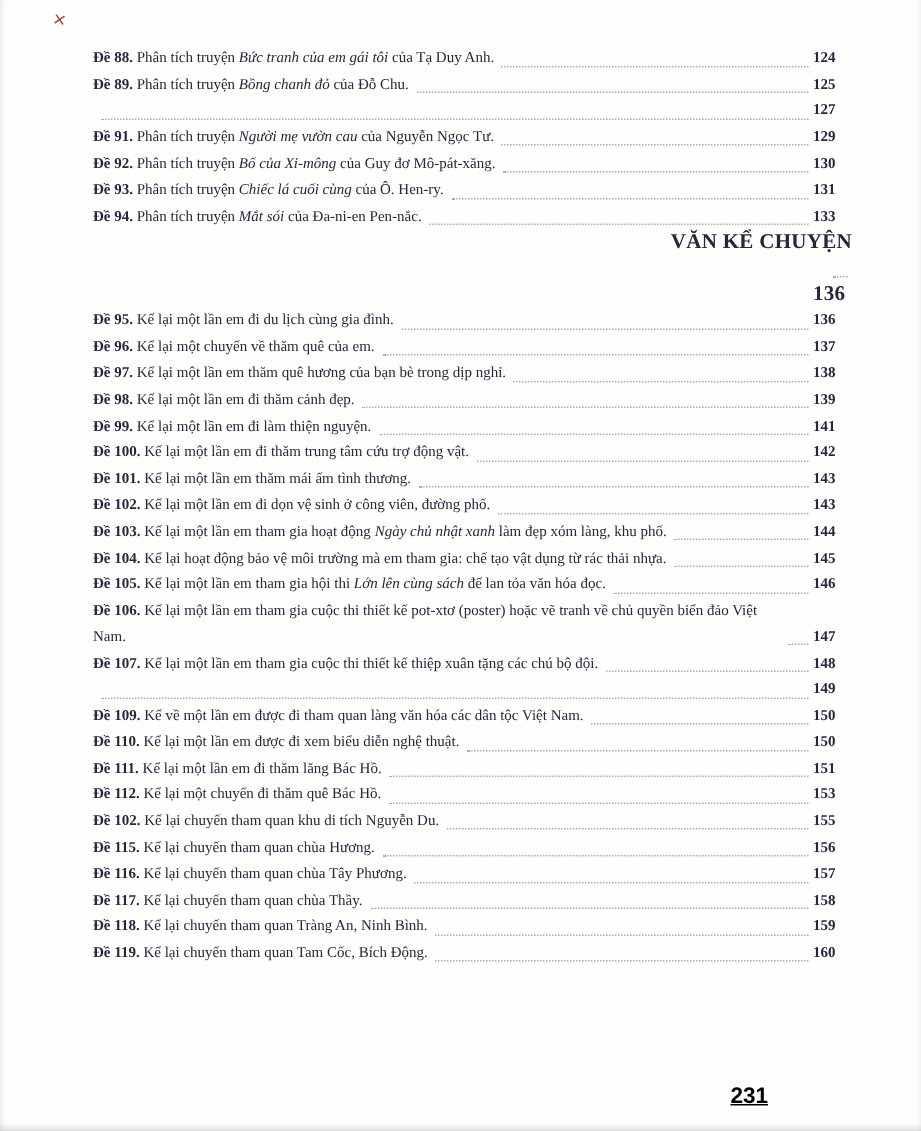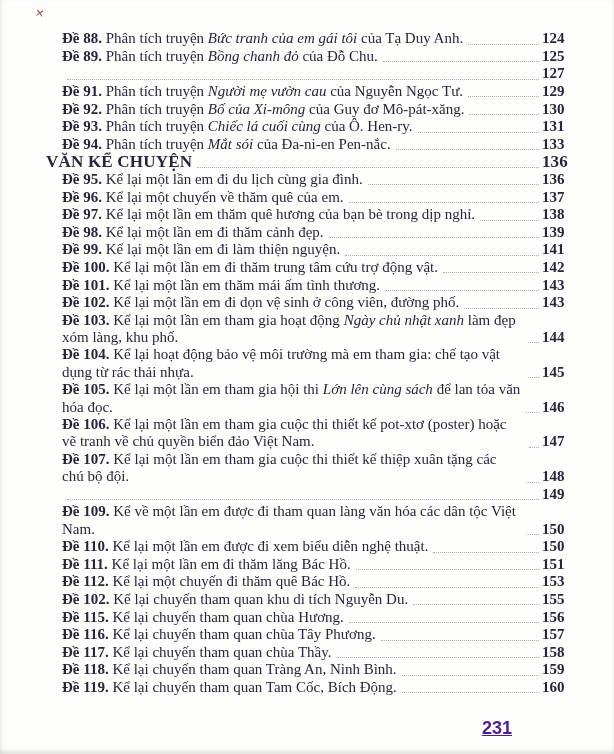--- a/index.html
+++ b/index.html
@@ -31,27 +31,28 @@
     position: absolute;
     left: 46px;
     top: 30px;
     width: 522px;
   }
   .row {
     display: flex;
     align-items: flex-end;
     min-height: 17.6px;
     line-height: 17.4px;
-    font-size: 15px;
+    font-size: 10px;
   }
   .row.entry { padding-left: 16px; }
   .row.section {
     font-weight: bold;
-    font-size: 17px;
+    font-size: 14px;
     letter-spacing: 0.2px;
+    flex-direction: column;
   }
   .txt { flex: 0 1 auto; }
   .num { font-weight: bold; }
   .dot-leader {
     flex: 1 1 14px;
     min-width: 10px;
     border-bottom: 1.4px dotted #a9a9b8;
     margin: 0 3px 3px 5px;
     height: 1px;
     align-self: flex-end;
@@ -61,22 +62,22 @@
     min-width: 26px;
     text-align: left;
     font-weight: bold;
   }
   .footer-page-number {
     position: absolute;
     bottom: 15px;
     right: 102px;
     font-family: "Liberation Sans", sans-serif;
     font-weight: bold;
-    font-size: 18px;
-    color: #4c1d95;
+    font-size: 15px;
+    color: #000000;
     text-decoration: underline;
   }
   i { font-style: italic; }
 </style>
 </head>
 <body>
 
 <div class="page">
   <span class="scan-mark">✕</span>
 

